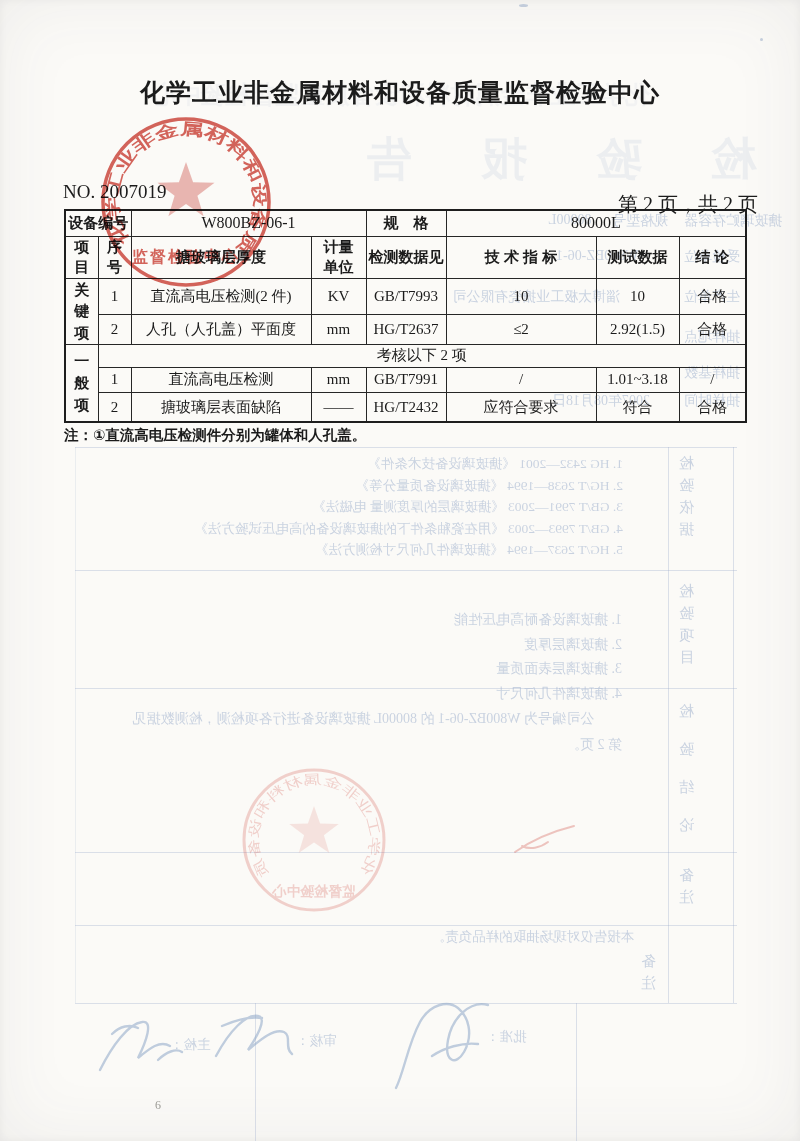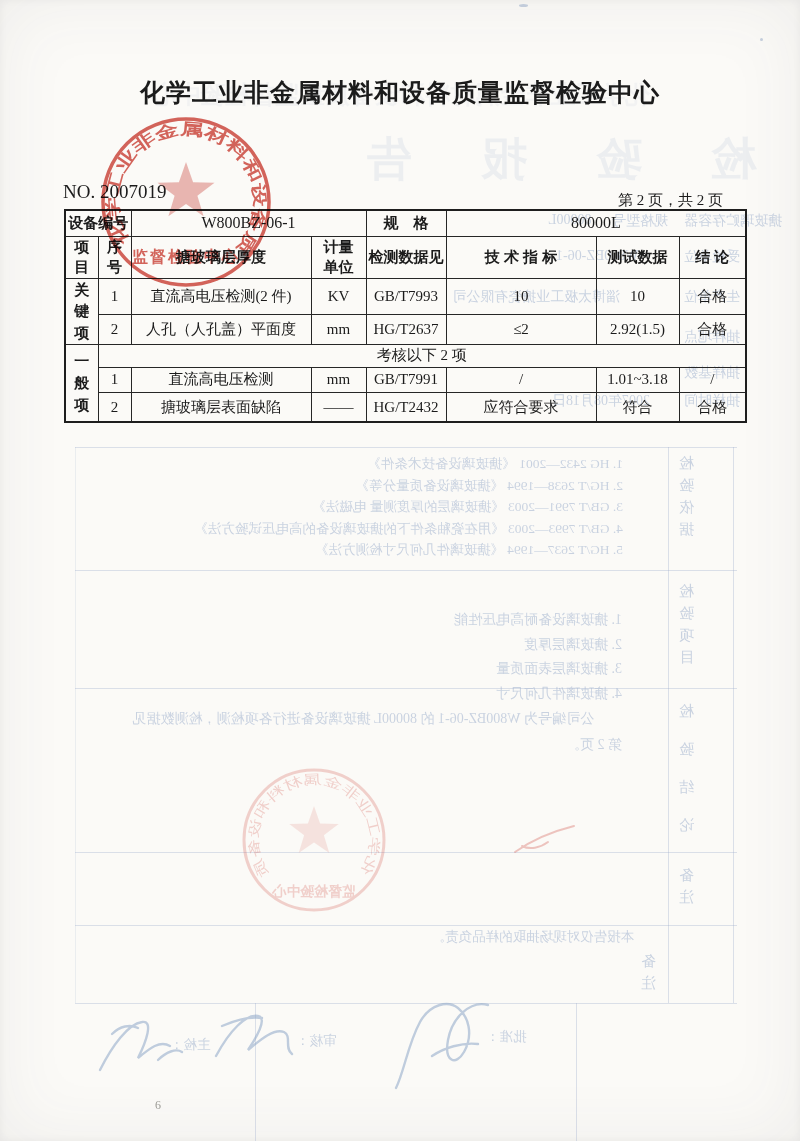--- a/index.html
+++ b/index.html
@@ -6,21 +6,21 @@
   .page{position:relative;width:800px;height:1141px;background:#fbfaf7;overflow:hidden;
         font-family:"Liberation Serif","DejaVu Serif",serif;color:#1b1b1b;
         box-shadow:inset 0 0 70px rgba(70,70,80,.07), inset 0 0 8px rgba(0,0,0,.05);}
   .abs{position:absolute;}
   
   .org-title{top:76px;left:0;width:100%;text-align:center;
              font:bold 25px "Liberation Sans","DejaVu Sans",sans-serif;letter-spacing:1px;}
   .doc-title{top:124px;left:252px;font:bold 45px "Liberation Sans","DejaVu Sans",sans-serif;
              letter-spacing:70px;white-space:nowrap;}
   .report-no{top:181px;left:63px;font-size:19px;}
-  .page-info{top:191px;left:618px;font-size:15px;}
+  .page-info{top:191px;left:618px;font-size:20px;}
   table.main{position:absolute;left:64px;top:209px;width:681px;border-collapse:collapse;
              table-layout:fixed;font-size:15px;}
   table.main td{border:1.8px solid #262626;text-align:center;vertical-align:middle;
                 padding:0 2px;overflow:hidden;}
   table.main{border:2.2px solid #1e1e1e;}
   td.lbl{font-family:"Liberation Sans","DejaVu Sans",sans-serif;font-weight:bold;}
   td.namecell{text-align:left;padding-left:8px;}
   td.valcell{text-align:left;padding-left:10px;font-size:16px;}
   .stack{display:inline-block;word-break:break-all;line-height:1.35;vertical-align:middle;}
   .w1{width:1.1em;} .w2{width:2.2em;}
@@ -202,20 +202,21 @@
       <td class="namecell">搪玻璃层表面缺陷</td>
       <td>——</td>
       <td>HG/T2432</td>
       <td>应符合要求</td>
       <td>符合</td>
       <td>合格</td>
     </tr>
   </tbody>
     </table>
 
+  <div class="abs note-line">注：①直流高电压检测件分别为罐体和人孔盖。</div>
 
   <svg class="abs stamp" style="left:94px;top:106px;width:184px;height:190px;opacity:.85;" viewBox="0 0 184 190">
     <circle cx="92" cy="96" r="83" fill="none" stroke="#cf4a40" stroke-width="3.5"></circle>
     <polygon points="92,56 99.1,76.3 120.5,76.7 103.4,89.7 109.6,110.3 92,98 74.4,110.3 80.6,89.7 63.5,76.7 84.9,76.3" fill="#cf4a40" opacity="0.45"></polygon>
     <path id="arcT" d="M36 135 A68 68 0 1 1 148 135" fill="none"></path>
     <text font-size="16" fill="#cf4a40" font-weight="bold">
       <textPath href="#arcT" textLength="330" lengthAdjust="spacingAndGlyphs">化学工业非金属材料和设备质量</textPath>
     </text>
     <text x="92" y="156" font-size="16" font-weight="bold" fill="#cf4a40" text-anchor="middle" letter-spacing="2">监督检验中心</text>
   </svg>

